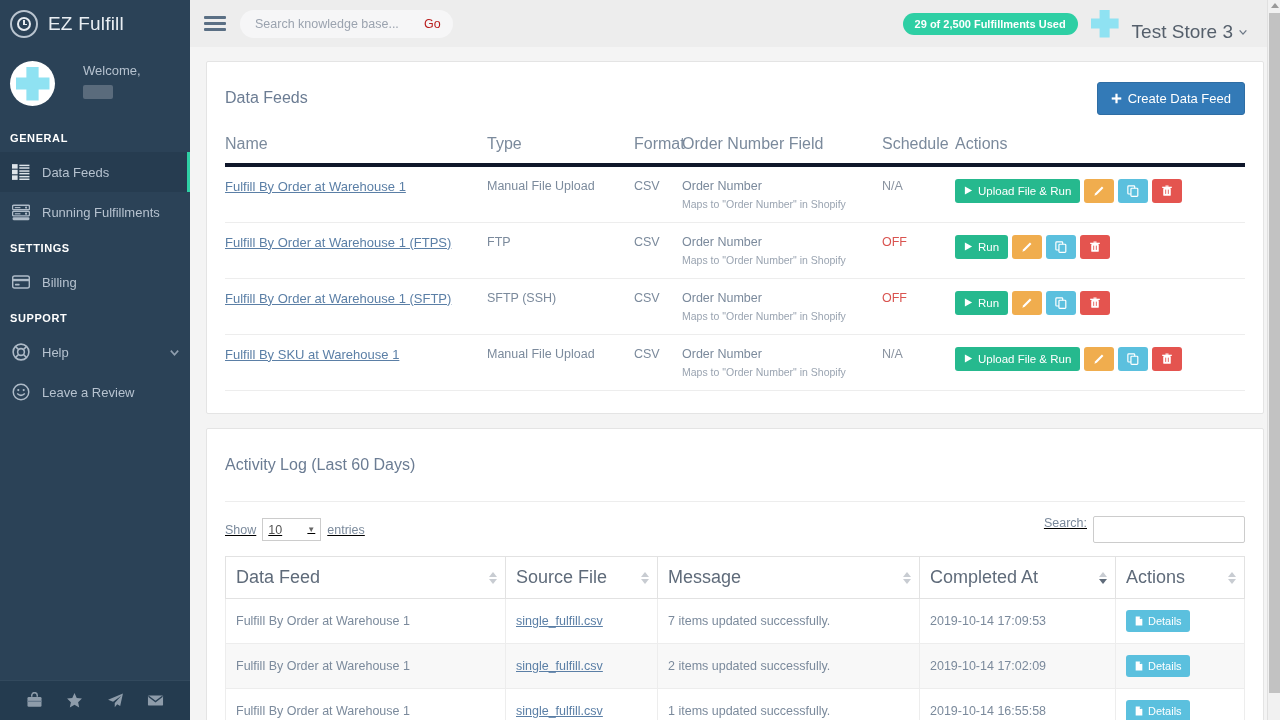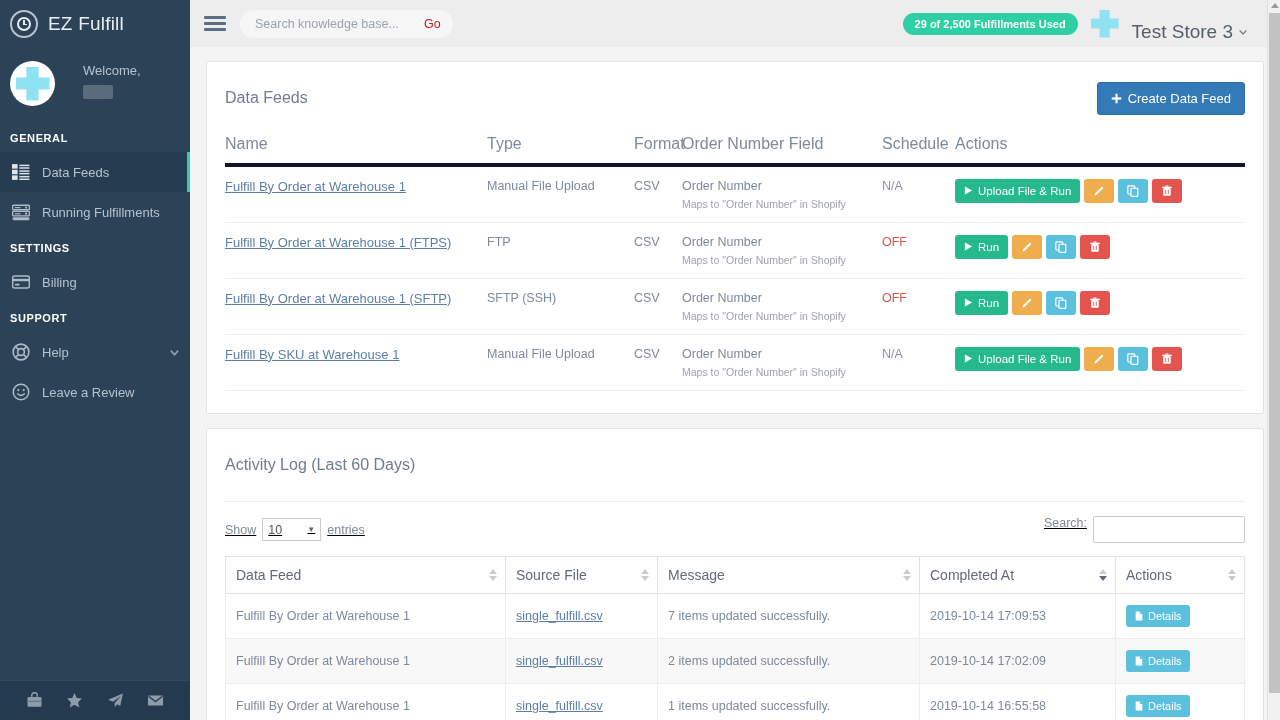--- a/index.html
+++ b/index.html
@@ -214,21 +214,21 @@
   .sel .caret { font-size: 8px; color: #666; }
   .searchlabel { font-size: 12.5px; color: #7b8a9c; display: flex; align-items: flex-start; gap: 6px; }
   .searchlabel input {
     border: 1px solid #ccc; border-radius: 2px; height: 27px; width: 152px;
     font-family: "Liberation Sans", sans-serif; font-size: 12.5px; padding: 0 6px; outline: none;
   }
 
   .logtable { padding: 0 18px; }
   .logtable table { border: 1px solid #e2e2e2; table-layout: fixed; }
   .logtable th {
-    text-align: left; font-size: 14px; color: #5f6b7a; font-weight: normal;
+    text-align: left; font-size: 18px; color: #5f6b7a; font-weight: normal;
     padding: 10px 10px; border: 1px solid #e2e2e2; background: #fff;
     position: relative;
   }
   .logtable td {
     font-size: 12.5px; color: #7b8a9c; padding: 11px 10px;
     border: 1px solid #ededed;
   }
   .logtable tr.alt td { background: #f8f8f8; }
   .sorticon {
     position: absolute; right: 8px; top: 50%; transform: translateY(-50%);

